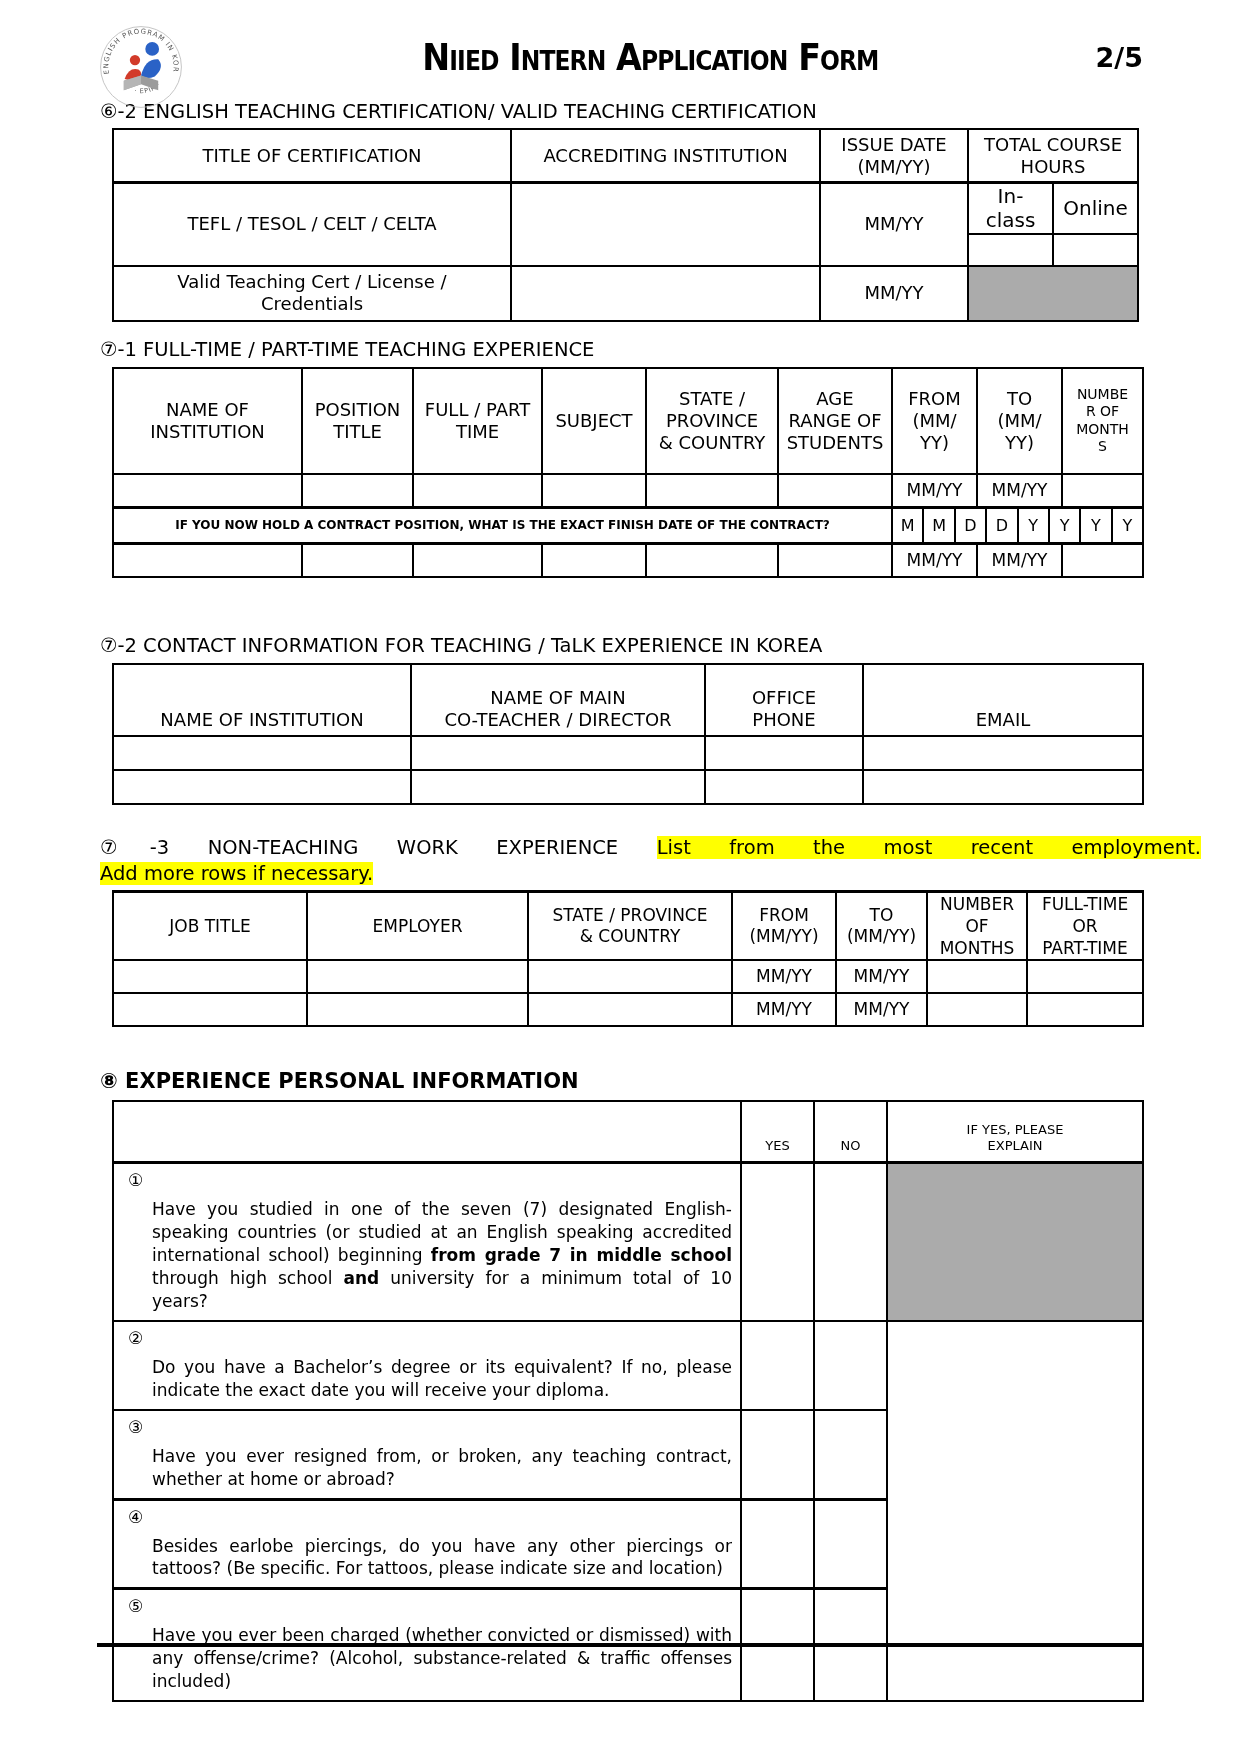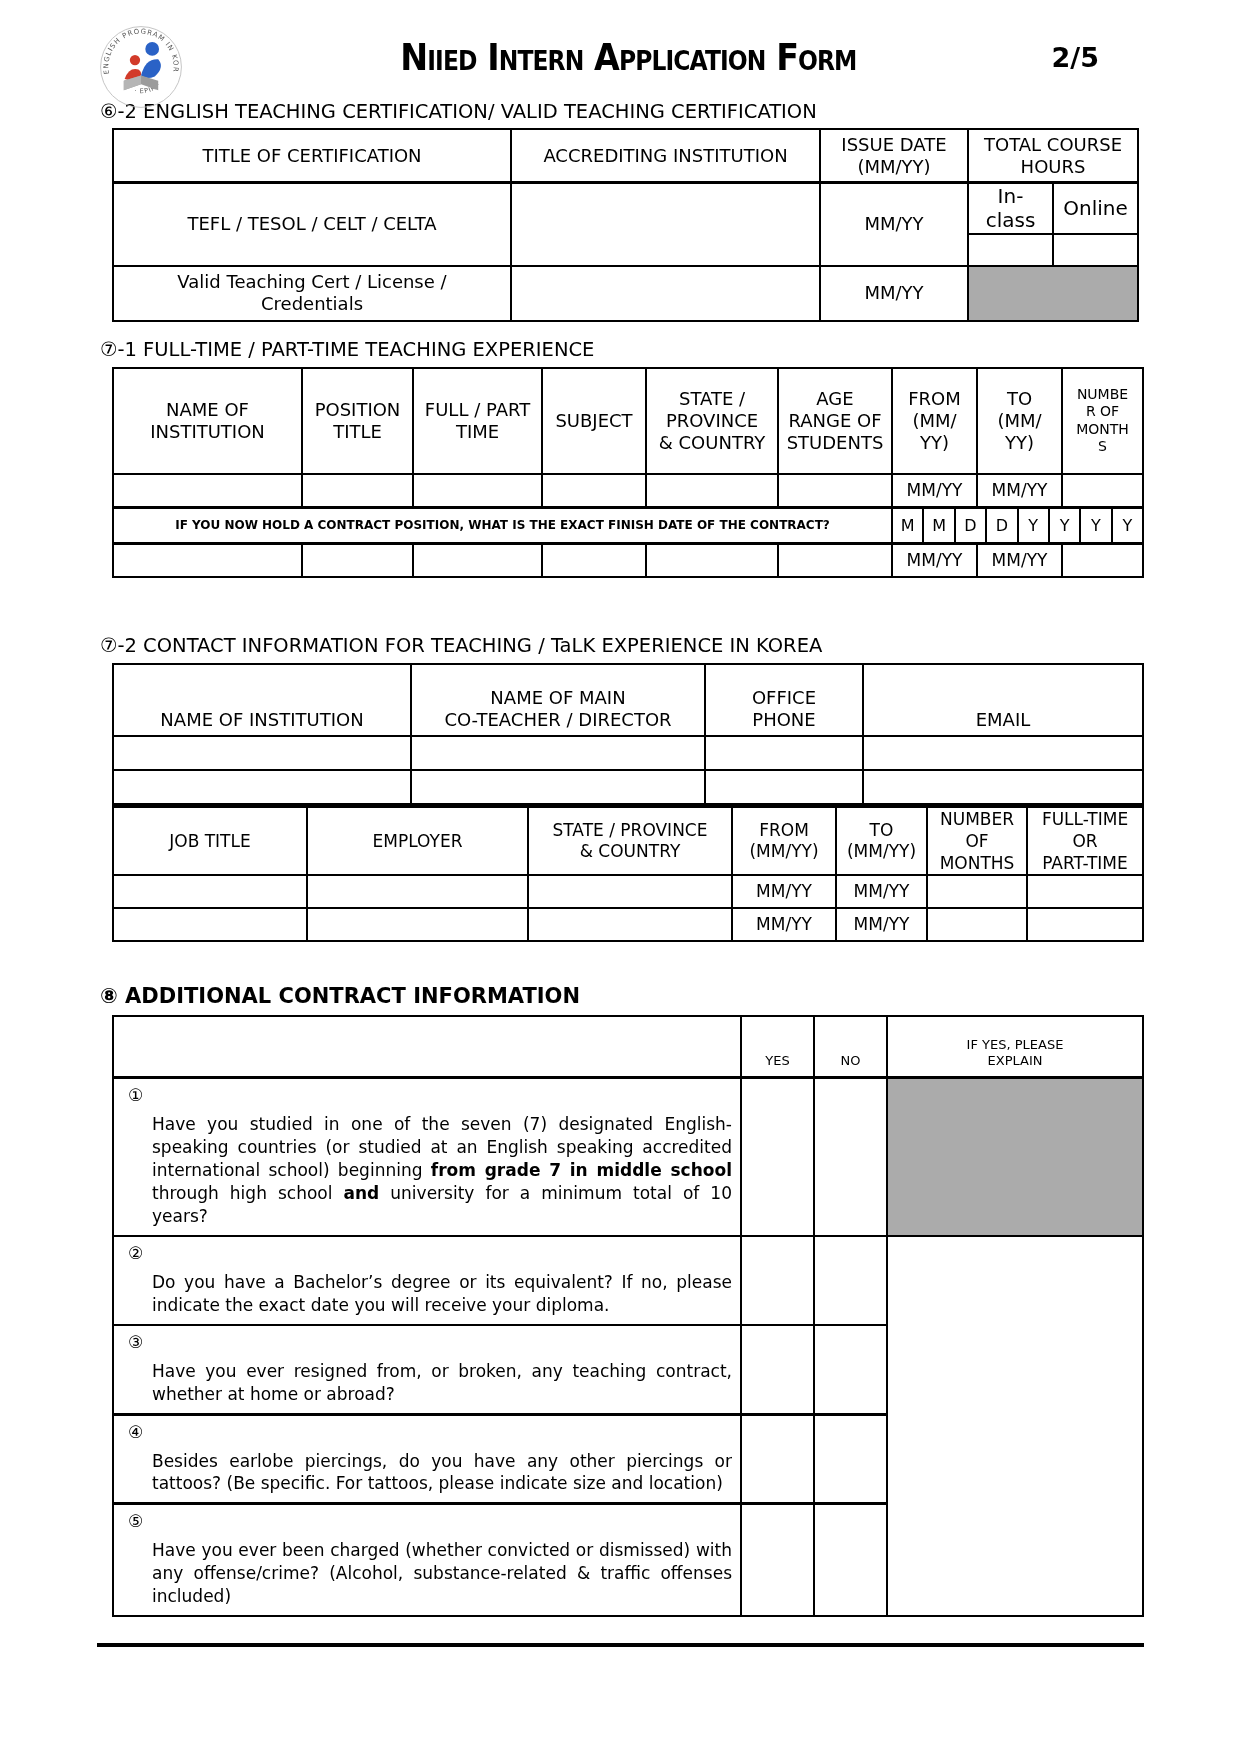--- a/index.html
+++ b/index.html
@@ -1,21 +1,21 @@
 <!DOCTYPE html>
 <html><head>
 <meta charset="utf-8">
 <style>
   html,body{margin:0;padding:0;background:#e8e8e8;}
   .page{
     position:relative;width:1241px;height:1754px;background:#fff;
     font-family:"DejaVu Sans","Liberation Sans",sans-serif;color:#000;
     overflow:hidden;margin:0 auto;
   }
-  .content{padding:30px 84px 0 100px;}
+  .content{padding:30px 40px 0 100px;}
   
   .hdr{position:relative;height:58px;}
   .title-wrap{text-align:center;}
   .doc-title{
     display:inline-block;font-weight:bold;font-size:37px;line-height:56px;
     font-variant:small-caps;letter-spacing:-1px;transform:scaleX(.9);transform-origin:center;
   }
   .page-num{position:absolute;right:58px;top:12px;font-size:27px;font-weight:bold;}
   .logo{position:absolute;left:98px;top:24px;width:86px;height:86px;z-index:3;}
   
@@ -238,20 +238,29 @@
       </tr>
       <tr>
         <td class="dr"></td>
         <td class="dr"></td>
         <td class="dr"></td>
         <td class="dr"></td>
       </tr>
     </tbody>
       </table>
 
+    <div class="sec-h h73">
+      <div class="just1">
+        <span>⑦-3 NON-TEACHING WORK EXPERIENCE</span>
+        <span class="hl">List from the most recent employment.</span>
+      </div>
+      <div>
+        <span class="hl">Add more rows if necessary.</span>
+      </div>
+    </div>
     <table class="t73">
       <colgroup>
           <col style="width:194px">
           <col style="width:221px">
           <col style="width:204px">
           <col style="width:104px">
           <col style="width:91px">
           <col style="width:100px">
           <col style="width:116px">
         </colgroup>
@@ -284,21 +293,21 @@
         <td class="dr"></td>
         <td class="dr"></td>
         <td class="dr">MM/YY</td>
         <td class="dr">MM/YY</td>
         <td class="dr"></td>
         <td class="dr"></td>
       </tr>
     </tbody>
       </table>
 
-    <div class="sec-h h8">⑧ ADDITIONAL CONTRACT INFORMATION</div>
+    <div class="sec-h h8">⑧ EXPERIENCE PERSONAL INFORMATION</div>
     <table class="t8">
       <colgroup>
           <col style="width:628px">
           <col style="width:73px">
           <col style="width:73px">
           <col style="width:256px">
         </colgroup>
       <tbody>
           <tr>
         <td class="h bb3"></td>

